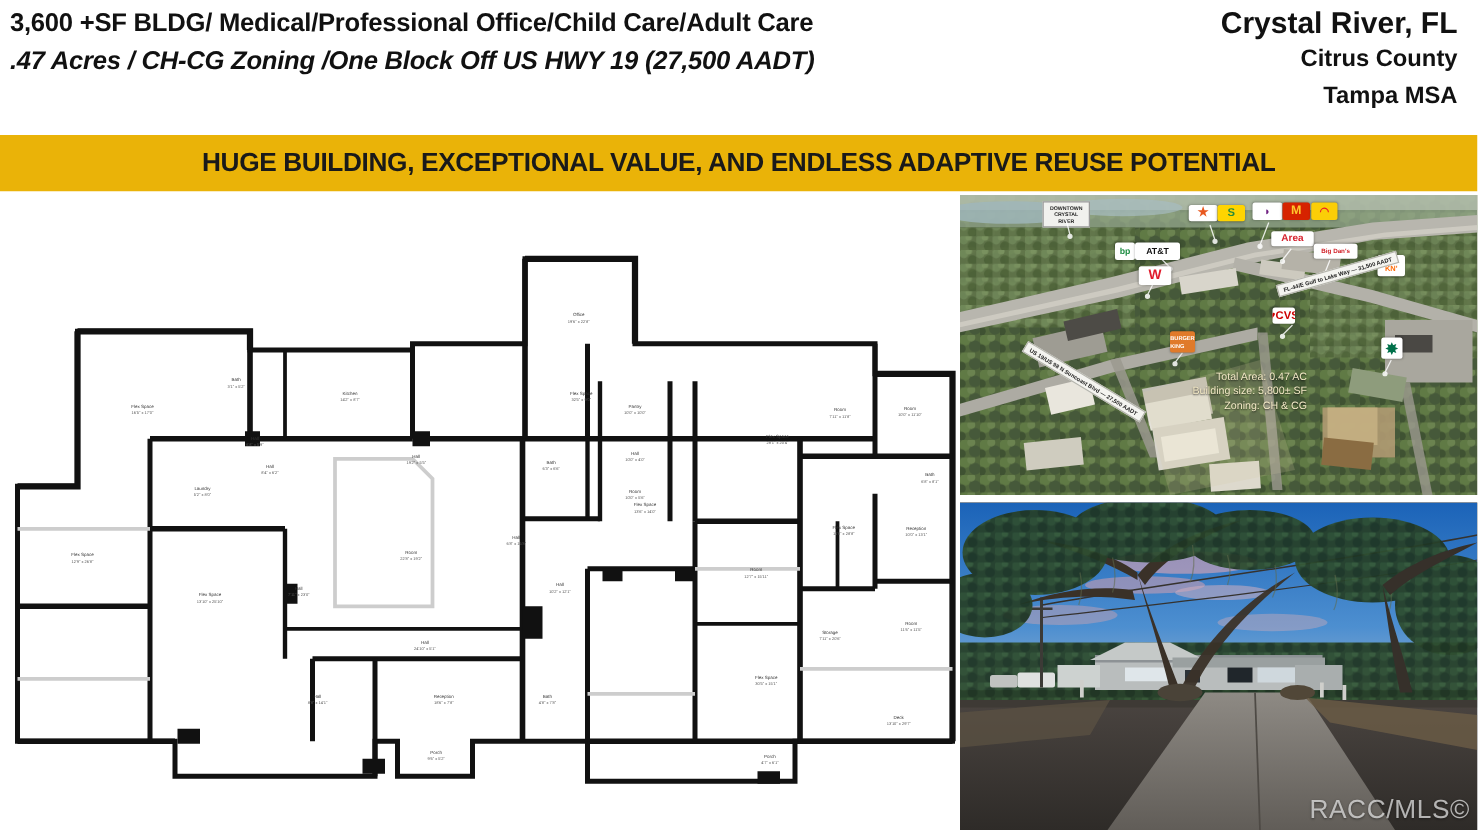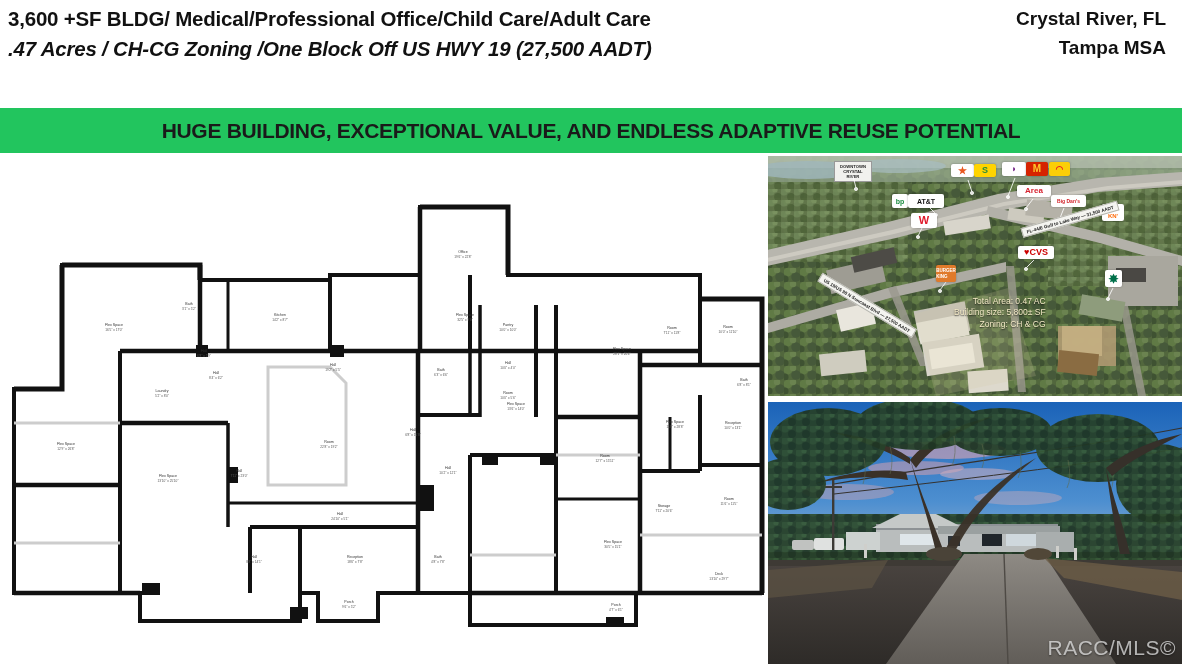--- a/index.html
+++ b/index.html
@@ -15,28 +15,28 @@
   .header { position: absolute; left: 0; top: 0; width: 1182px; height: 108px; background:#fff; }
   .hdr-left { position: absolute; left: 8px; top: 4px; width: 900px; }
   .hdr-right{ position: absolute; right: 16px; top: 4px; width: 300px; text-align: right; }
   .hdr-line {
     font-weight: 700; color: #111; white-space: nowrap;
     letter-spacing: -0.2px;
   }
   .hl1 { font-size: 20px; line-height: 30px; }
   .hl2 { font-size: 20.5px; line-height: 30px; }
   .hl3 { font-size: 20.5px; line-height: 30px; font-style: italic; }
-  .hr1 { font-size: 19px; line-height: 29px; font-weight: 700; color:#111; }
+  .hr1 { font-size: 24px; line-height: 29px; font-weight: 700; color:#111; }
   .hr2 { font-size: 19px; line-height: 29px; font-weight: 700; color:#111; }
   .hr3 { font-size: 19px; line-height: 29px; font-weight: 700; color:#111; }
 
   
   .banner {
     position: absolute; left: 0; top: 108px; width: 1182px; height: 45px;
-    background: #22c55e;
+    background: #eab308;
     display: flex; align-items: center; justify-content: center;
   }
   .banner-text {
     font-size: 21px; font-weight: 700; color: #1a1a1a;
     letter-spacing: -0.3px; white-space: nowrap;
   }
 
   
   .floorplan-panel {
     position: absolute; left: 0; top: 155px; width: 766px; height: 509px;
@@ -90,20 +90,21 @@
 
 <div id="page">
 
   <div class="header">
     <div class="hdr-left">
       <div class="hdr-line hl2">3,600 +SF BLDG/ Medical/Professional Office/Child Care/Adult Care</div>
       <div class="hdr-line hl3">.47 Acres / CH-CG Zoning /One Block Off US HWY 19 (27,500 AADT)</div>
     </div>
     <div class="hdr-right">
       <div class="hr1">Crystal River, FL</div>
+      <div class="hr2">Citrus County</div>
       <div class="hr3">Tampa MSA</div>
     </div>
   </div>
 
   <div class="banner">
     <div class="banner-text">HUGE BUILDING, EXCEPTIONAL VALUE, AND ENDLESS ADAPTIVE REUSE POTENTIAL</div>
   </div>
 
   <div class="floorplan-panel">
     <svg class="fp-svg" width="766" height="509" viewBox="0 0 766 509">
@@ -434,21 +435,21 @@
     <div class="poi" style="left:206px;top:8px;width:22px;height:13px;background:#ffd400;color:#2a8b3a;font-size:9px;">S</div>
     <div class="poi" style="left:234px;top:6px;width:24px;height:14px;background:#fff;color:#702082;font-size:9px;">◗</div>
     <div class="poi" style="left:258px;top:6px;width:22px;height:14px;background:#d62300;color:#ffc72c;font-size:10px;">M</div>
     <div class="poi" style="left:281px;top:6px;width:21px;height:14px;background:#fbce07;color:#ed1c24;font-size:9px;">◠</div>
     <div class="poi" style="left:249px;top:29px;width:34px;height:12px;background:#fff;color:#d6232f;font-size:8px;">Area</div>
     <div class="poi" style="left:124px;top:38px;width:16px;height:14px;background:#fff;color:#1d8d42;font-size:7px;">bp</div>
     <div class="poi" style="left:140px;top:38px;width:36px;height:14px;background:#fff;color:#111;font-size:7px;">AT&amp;T</div>
     <div class="poi" style="left:283px;top:39px;width:35px;height:12px;background:#fff;color:#d12027;font-size:5px;">Big Dan's</div>
     <div class="poi" style="left:143px;top:57px;width:26px;height:15px;background:#fff;color:#e01a2b;font-size:11px;">W</div>
     <div class="poi" style="left:334px;top:48px;width:22px;height:17px;background:#fff;color:#ff6e0c;font-size:6px;line-height:1.1;">DN<br>KN'</div>
-    <div class="poi" style="left:250px;top:90px;width:36px;height:13px;background:#fff;color:#cc0000;font-size:9px;">♥CVS</div>
+    <div class="poi" style="left:250px;top:90px;width:18px;height:13px;background:#fff;color:#cc0000;font-size:9px;">♥CVS</div>
     <div class="poi" style="left:168px;top:109px;width:20px;height:17px;background:#e07a2a;color:#fff;font-size:4.5px;line-height:1.15;">BURGER<br>KING</div>
     <div class="poi" style="left:337px;top:114px;width:17px;height:17px;background:#fff;color:#00704a;font-size:12px;">✸</div>
 
     <div class="road-lbl" style="left:254px; top:72px; transform:rotate(-16deg); transform-origin:0 50%;">FL-44/E Gulf to Lake Way — 31,500 AADT</div>
     <div class="road-lbl" style="left:52px; top:116px; transform:rotate(31deg); transform-origin:0 50%;">US 19/US 98 N Suncoast Blvd — 27,500 AADT</div>
 
     <div class="area-note" style="left:186px; top:140px;">
       <div>Total Area: 0.47 AC</div>
       <div>Building size: 5,800± SF</div>
       <div>Zoning: CH &amp; CG</div>

